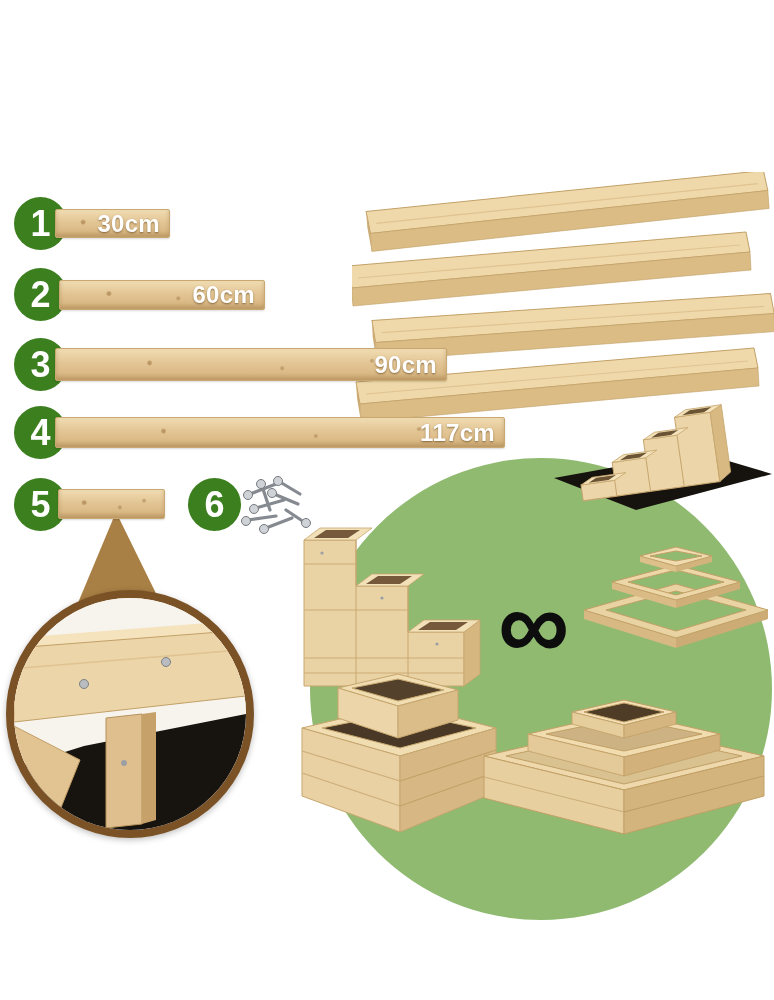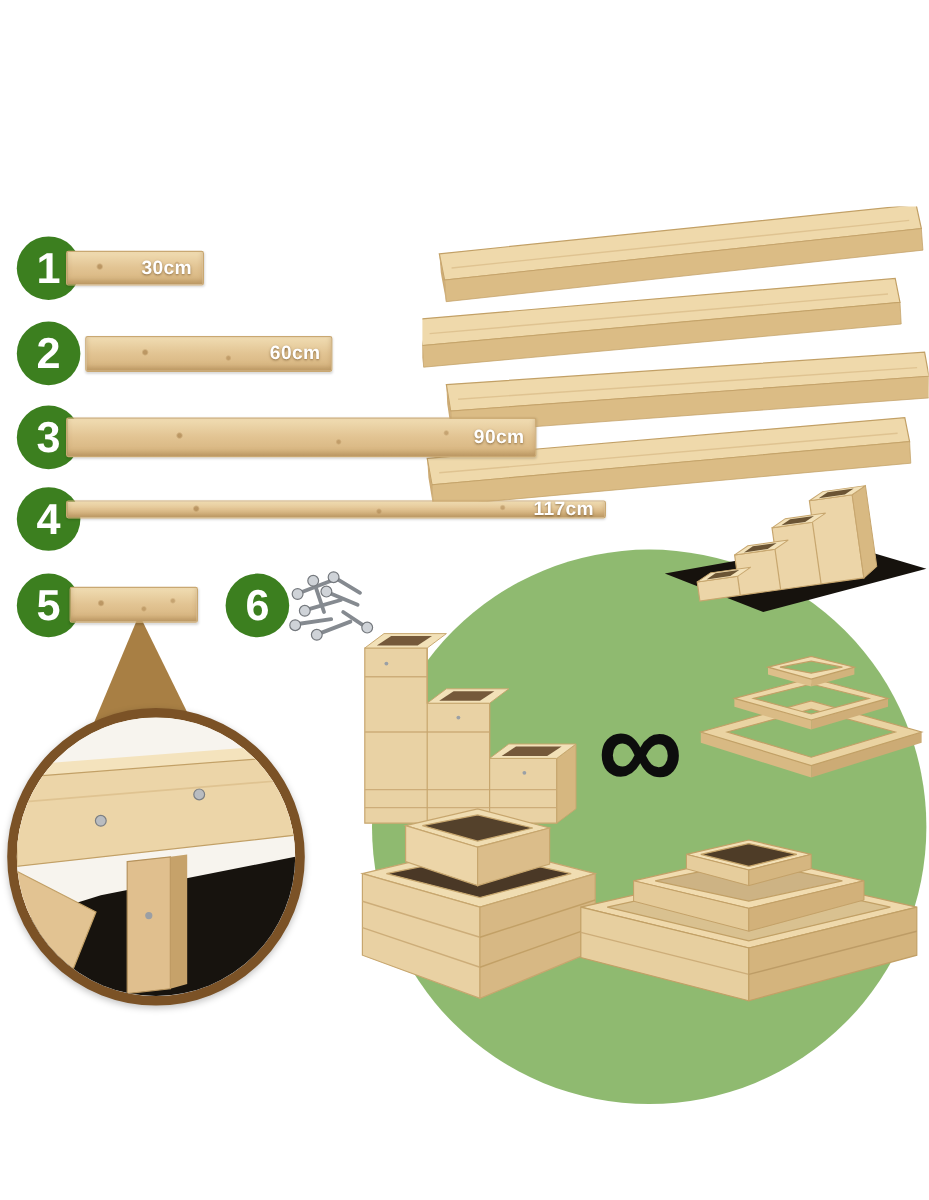--- a/index.html
+++ b/index.html
@@ -29,21 +29,21 @@
     position:absolute;border:1px solid #c9a872;border-radius:2px;
     background-image:
       radial-gradient(circle at 24% 45%, rgba(140,95,40,.45) 0 1.5px, transparent 3px),
       radial-gradient(circle at 58% 62%, rgba(140,95,40,.35) 0 1.2px, transparent 2.6px),
       radial-gradient(circle at 81% 38%, rgba(140,95,40,.35) 0 1.2px, transparent 2.6px),
       linear-gradient(180deg,var(--wood-light) 0%,var(--wood-mid) 48%,#dab985 80%,var(--wood-dark) 100%);
     box-shadow:inset 0 -3px 4px rgba(150,110,60,.35), 0 1px 2px rgba(0,0,0,.15);
   }
   .len-label{
     position:absolute;right:9px;top:50%;transform:translateY(-50%);
-    color:#fff;font-weight:700;font-size:16px;letter-spacing:.3px;
+    color:#fff;font-weight:700;font-size:24px;letter-spacing:.3px;
     text-shadow:0 1px 2px rgba(90,60,20,.65);
     white-space:nowrap;
   }
   .green-circle{
     position:absolute;left:310px;top:458px;width:462px;height:462px;
     border-radius:50%;background:var(--circle-green);z-index:0;
   }
   .triangle{
     position:absolute;left:70px;top:512px;width:100px;height:110px;
     background:var(--triangle-brown);
@@ -89,35 +89,35 @@
 <div class="badge layer3" style="left:14px;top:197px">
   <span>1</span>
 </div>
 <div class="plank-bar layer3" style="left:55px;top:209px;width:115px;height:29px">
   <span class="len-label">30cm</span>
 </div>
 
 <div class="badge layer3" style="left:14px;top:268px">
   <span>2</span>
 </div>
-<div class="plank-bar layer3" style="left:71px;top:280px;width:206px;height:30px">
+<div class="plank-bar layer3" style="left:59px;top:280px;width:206px;height:30px">
   <span class="len-label">60cm</span>
 </div>
 
 <div class="badge layer3" style="left:14px;top:338px">
   <span>3</span>
 </div>
 <div class="plank-bar layer3" style="left:55px;top:348px;width:392px;height:33px">
   <span class="len-label">90cm</span>
 </div>
 
 <div class="badge layer3" style="left:14px;top:406px">
   <span>4</span>
 </div>
-<div class="plank-bar layer3" style="left:55px;top:417px;width:450px;height:15px">
+<div class="plank-bar layer3" style="left:55px;top:417px;width:450px;height:31px">
   <span class="len-label">117cm</span>
 </div>
 
 <div class="badge layer3" style="left:14px;top:478px">
   <span>5</span>
 </div>
 <div class="plank-bar layer3" style="left:58px;top:489px;width:107px;height:30px">
   <span class="len-label"></span>
 </div>
 

